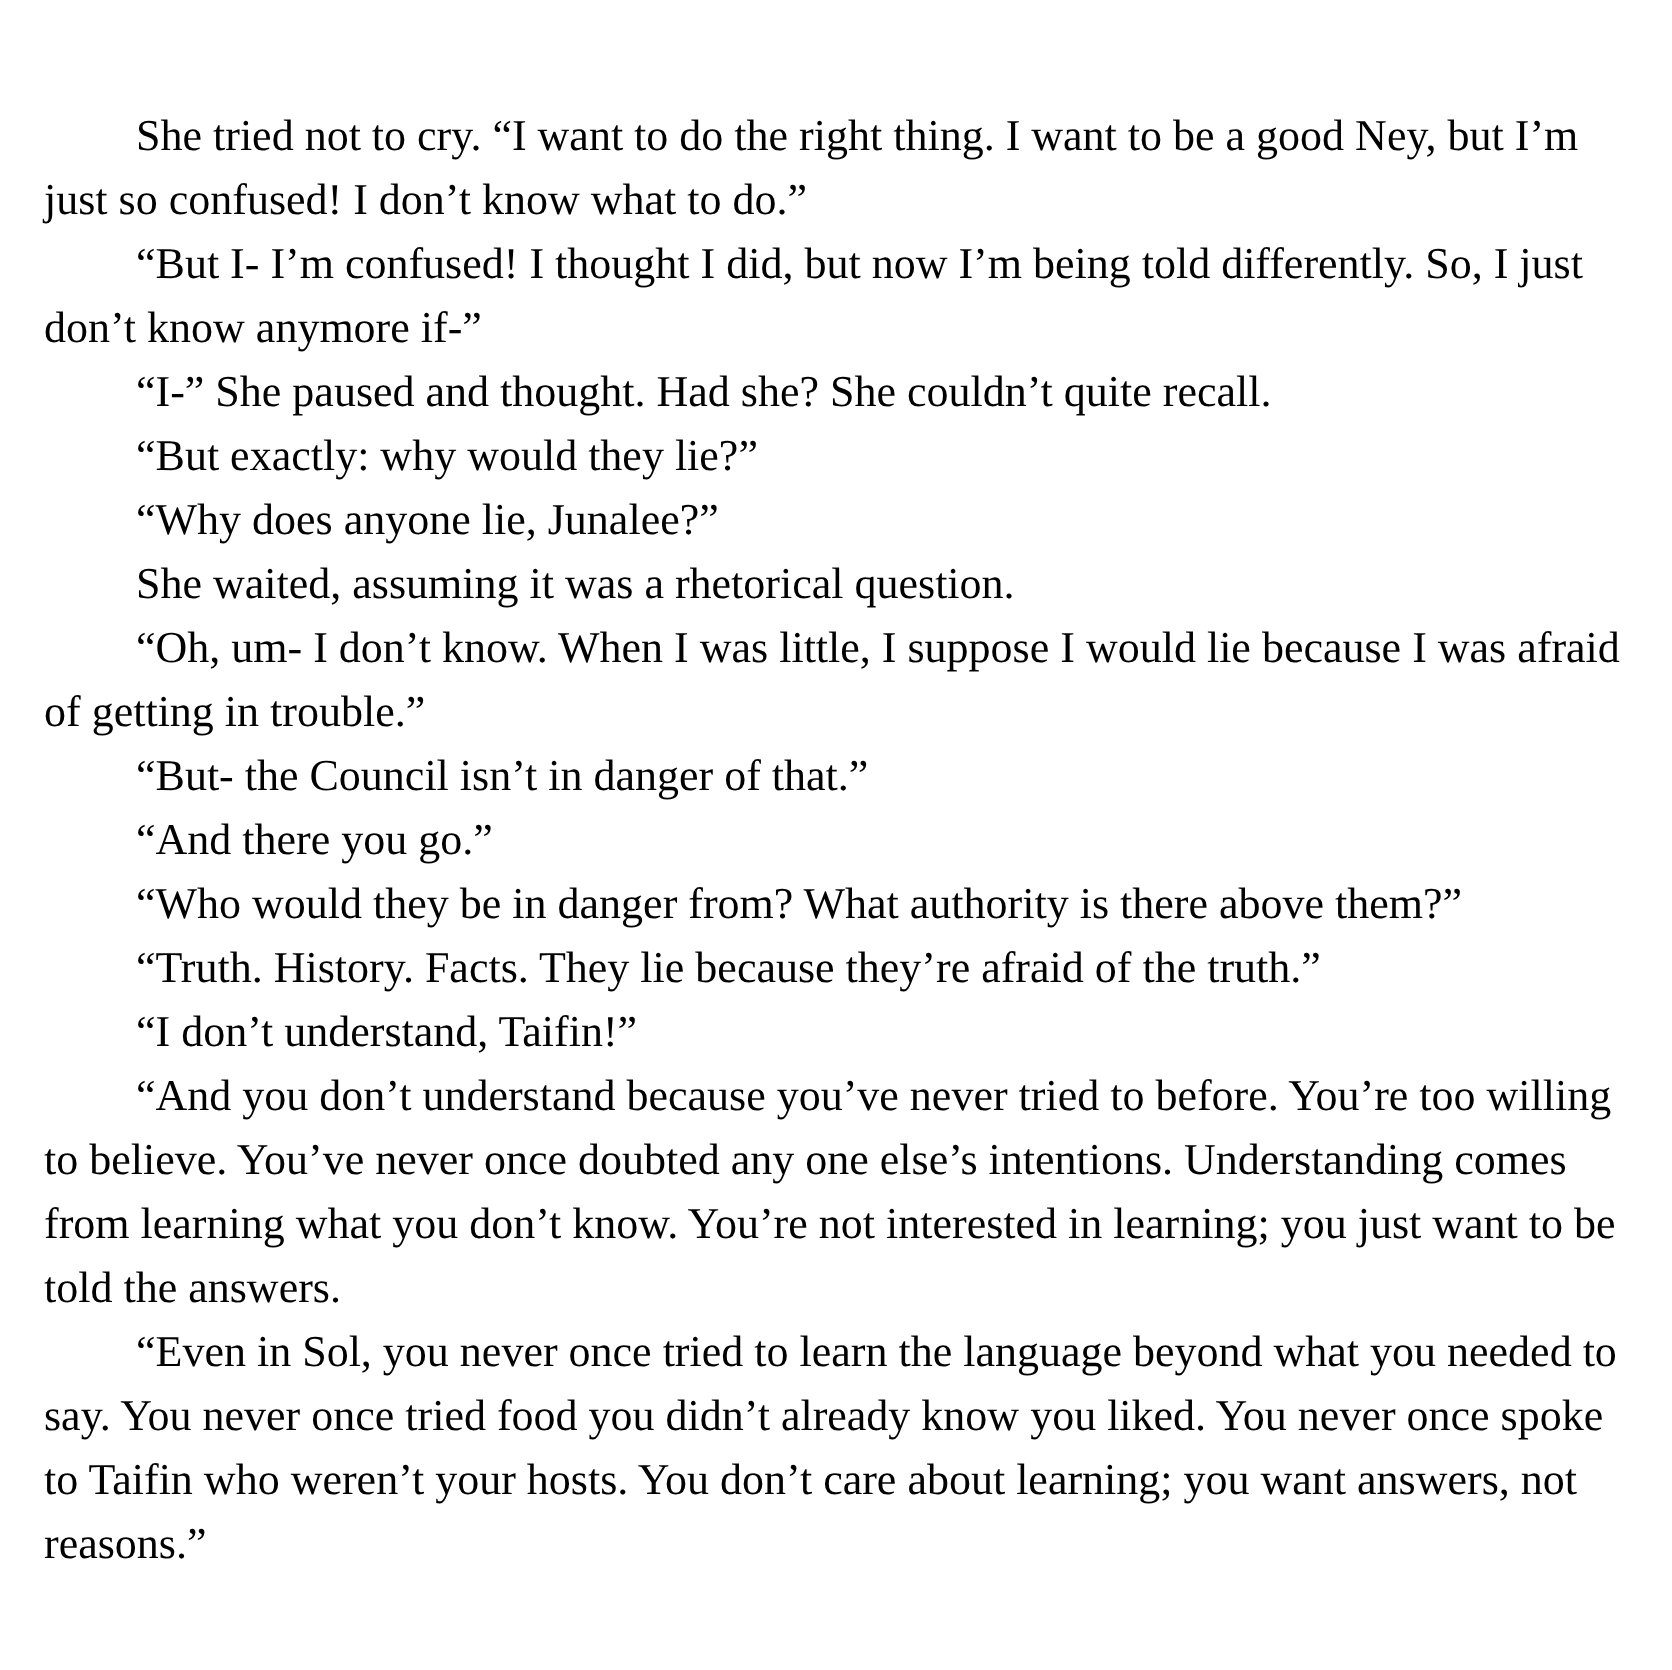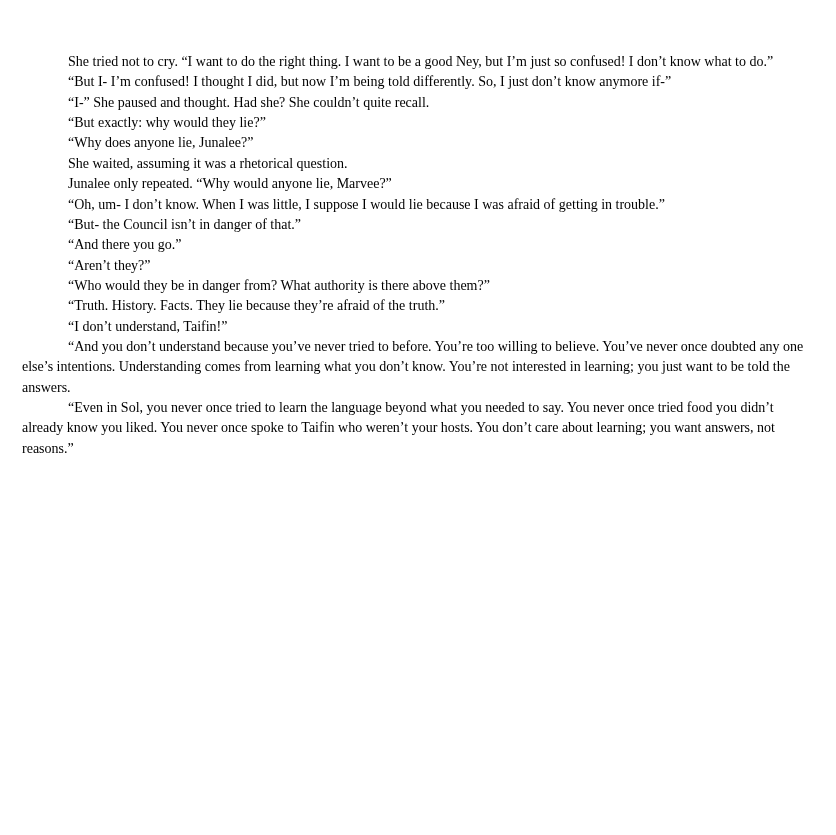--- a/index.html
+++ b/index.html
@@ -15,21 +15,21 @@
     color: #000000;
   }
   .page {
     box-sizing: border-box;
     width: 836px;
     height: 835px;
     padding: 52px 22px 0 22px;
     background: #ffffff;
   }
   .prose {
-    font-size: 14px;
+    font-size: 22px;
     line-height: 1.455;
     text-align: left;
     hyphens: none;
   }
   .prose p {
     margin: 0;
     text-indent: 46px;
     white-space: normal;
   }
 </style>
@@ -37,25 +37,23 @@
 <body>
 
 <div class="page">
   <div class="prose">
     <p>She tried not to cry. “I want to do the right thing. I want to be a good Ney, but I’m just so confused! I don’t know what to do.”</p>
     <p>“But I- I’m confused! I thought I did, but now I’m being told differently. So, I just don’t know anymore if-”</p>
     <p>“I-” She paused and thought. Had she? She couldn’t quite recall.</p>
     <p>“But exactly: why would they lie?”</p>
     <p>“Why does anyone lie, Junalee?”</p>
     <p>She waited, assuming it was a rhetorical question.</p>
-    <p>Junalee only repeated. “Why would anyone lie, Marvee?”</p>
     <p>“Oh, um- I don’t know. When I was little, I suppose I would lie because I was afraid of getting in trouble.”</p>
     <p>“But- the Council isn’t in danger of that.”</p>
     <p>“And there you go.”</p>
-    <p>“Aren’t they?”</p>
     <p>“Who would they be in danger from? What authority is there above them?”</p>
     <p>“Truth. History. Facts. They lie because they’re afraid of the truth.”</p>
     <p>“I don’t understand, Taifin!”</p>
     <p>“And you don’t understand because you’ve never tried to before. You’re too willing to believe. You’ve never once doubted any one else’s intentions. Understanding comes from learning what you don’t know. You’re not interested in learning; you just want to be told the answers.</p>
     <p>“Even in Sol, you never once tried to learn the language beyond what you needed to say. You never once tried food you didn’t already know you liked. You never once spoke to Taifin who weren’t your hosts. You don’t care about learning; you want answers, not reasons.”</p>
 
   </div>
 </div>
 
 </body></html>

